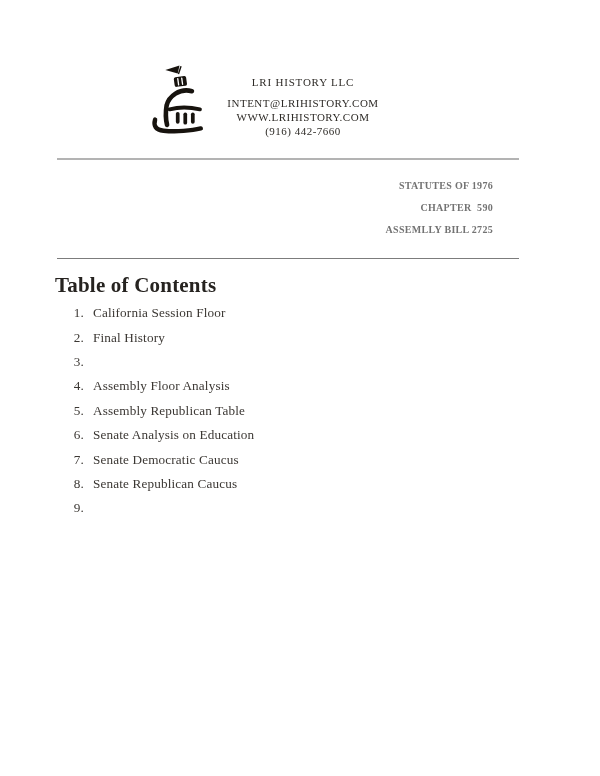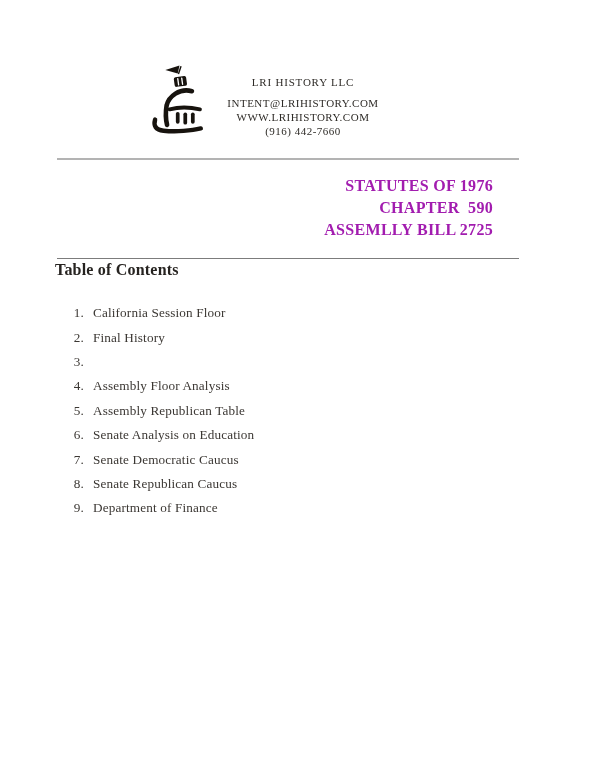--- a/index.html
+++ b/index.html
@@ -35,29 +35,29 @@
 
   
   .rule { position:absolute; left:57px; width:462px; }
   .rule-1 { top:158px; height:2px; background:#b3b3b3; }
   .rule-2 { top:258px; height:1px; background:#7c7c7c; }
 
   
   .reference {
     position:absolute; right:107px; top:175px;
     text-align:right;
-    font-weight:bold; font-size:16px; line-height:22px;
-    letter-spacing:0.3px; color:#a21caf;
+    font-weight:bold; font-size:10px; line-height:22px;
+    letter-spacing:0.3px; color:#737373;
   }
   .reference .ref-line { white-space:pre; }
 
   
   .toc-heading {
-    position:absolute; left:55px; top:261px;
-    font-weight:bold; font-size:16px; letter-spacing:0.2px;
+    position:absolute; left:55px; top:273px;
+    font-weight:bold; font-size:21px; letter-spacing:0.2px;
     color:#262320;
     text-align:center;
   }
   .toc-list {
     position:absolute; left:70px; top:301px;
     list-style:none;
   }
   .toc-row {
     display:flex; align-items:center;
     height:24.4px;
@@ -134,17 +134,16 @@
     <div class="toc-row">
       <span class="toc-num">7.</span>
       <span class="toc-label">Senate Democratic Caucus</span>
     </div>
     <div class="toc-row">
       <span class="toc-num">8.</span>
       <span class="toc-label">Senate Republican Caucus</span>
     </div>
     <div class="toc-row">
       <span class="toc-num">9.</span>
-      <span class="toc-label">Department of Finance</span>
     </div>
   </div>
 
 </div>
 
 </body></html>

